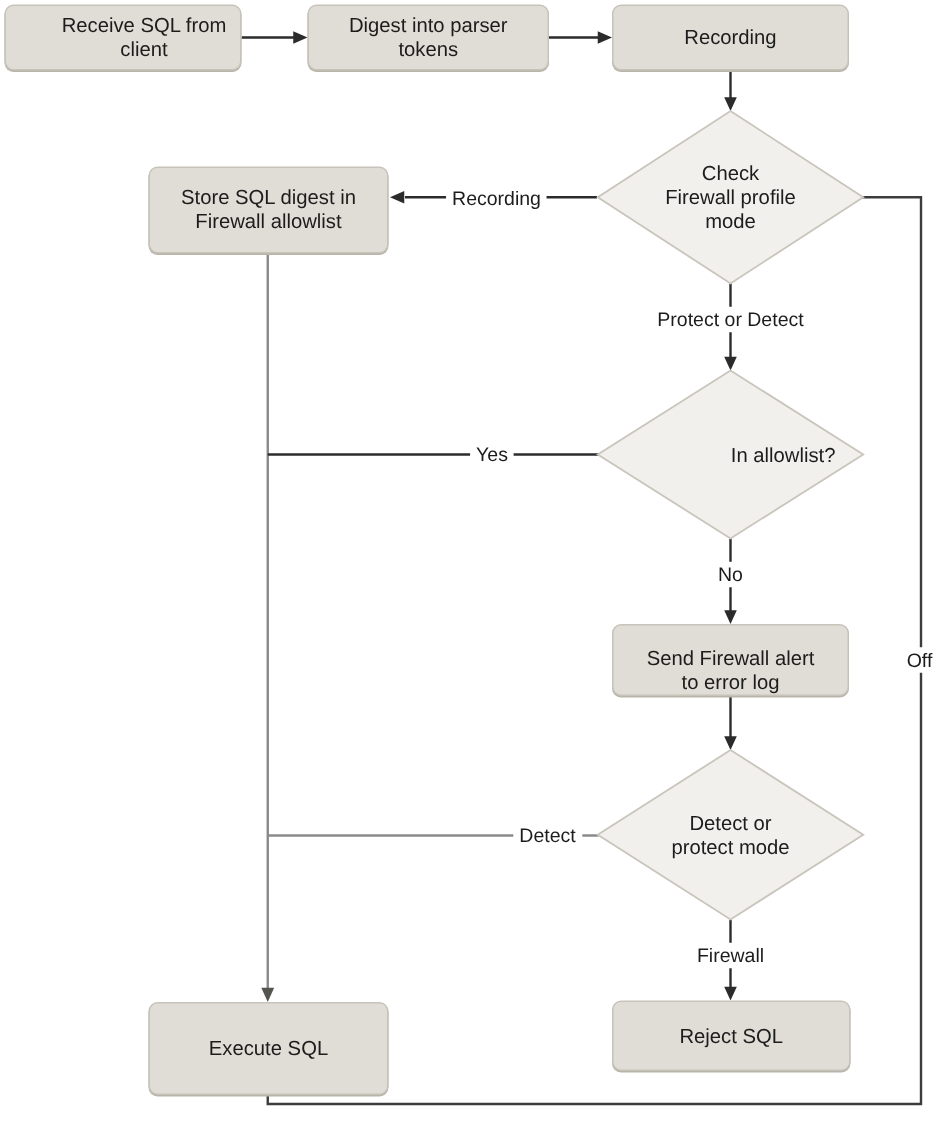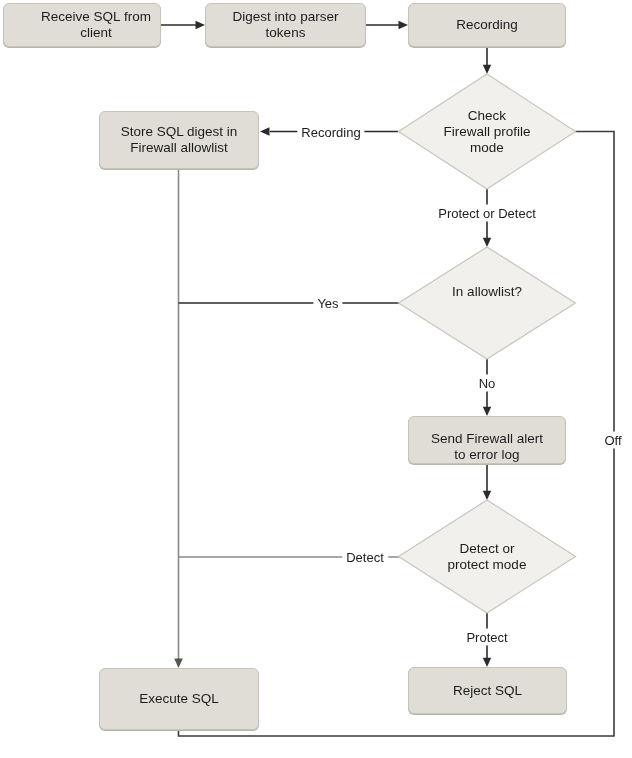--- a/index.html
+++ b/index.html
@@ -129,32 +129,32 @@
   </div>
 
   <div class="box" style="left:408px; top:667px; width:159px; height:47px;">
     <span class="box-label">Reject SQL</span>
   </div>
 
   <div class="diamond-label" style="left:487px; top:131.5px;">Check
 Firewall profile
 mode</div>
 
-  <div class="diamond-label" style="left:487px; top:292px;">In allowlist?</div>
+  <div class="diamond-label" style="left:487px; top:304px;text-align:right;">In allowlist?</div>
 
   <div class="diamond-label" style="left:487px; top:556.5px;">Detect or
 protect mode</div>
 
   <div class="edge-label" style="left:331px; top:131.5px;">Recording</div>
 
   <div class="edge-label" style="left:487px; top:212.5px;">Protect or Detect</div>
 
   <div class="edge-label" style="left:328px; top:303px;">Yes</div>
 
   <div class="edge-label" style="left:487px; top:382.5px;">No</div>
 
   <div class="edge-label" style="left:613px; top:440px;">Off</div>
 
   <div class="edge-label" style="left:331px; top:557px;margin-left:34px;">Detect</div>
 
-  <div class="edge-label" style="left:487px; top:637px;">Protect</div>
+  <div class="edge-label" style="left:487px; top:637px;">Firewall</div>
 
 </div>
 
 </body></html>

